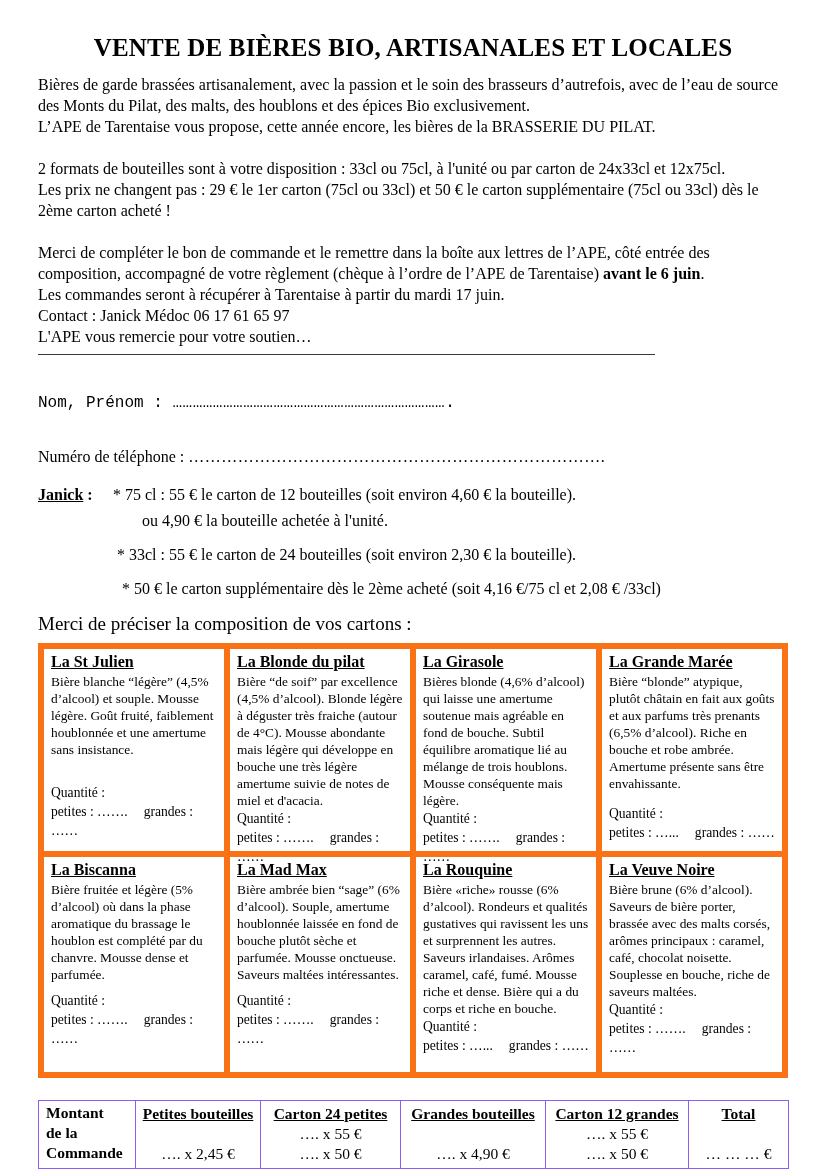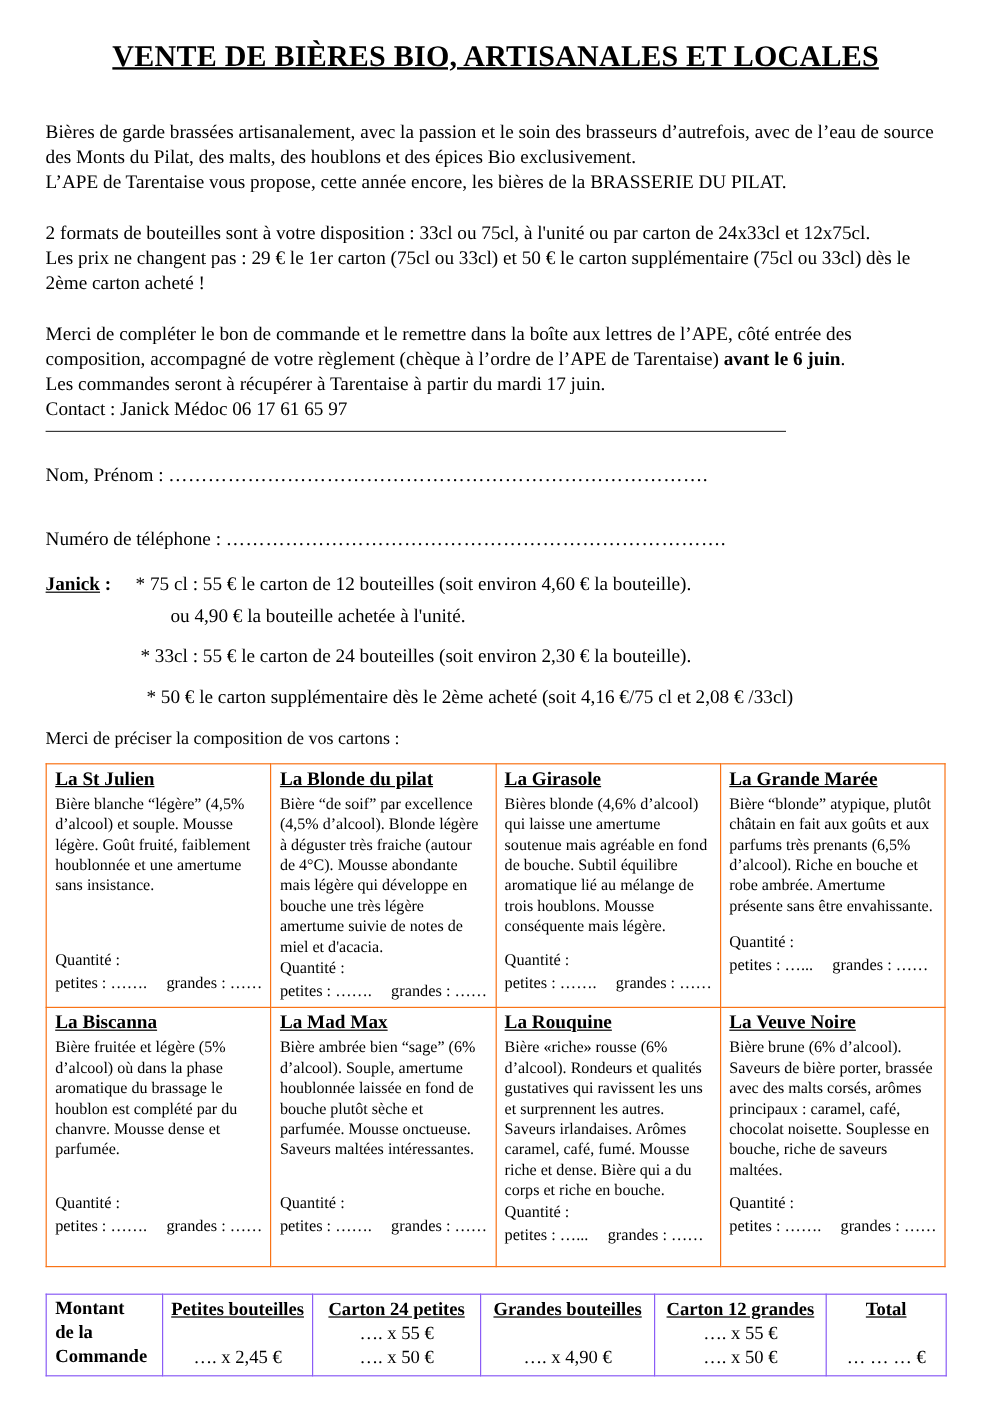--- a/index.html
+++ b/index.html
@@ -12,49 +12,49 @@
   }
   .page {
     width: 826px; height: 1169px;
     padding: 24px 38px 0 38px;
     overflow: hidden;
   }
 
   
   .title {
     font-size: 25px; font-weight: bold; text-align: center;
-    text-decoration: underline; text-decoration-thickness: 2px;
-    margin: 10px 0 38px 0; letter-spacing: 0.2px;
+    text-decoration-thickness: 2px;
+    margin: 10px 0 12px 0; letter-spacing: 0.2px;
   }
 
   
   .para { font-size: 16px; line-height: 21px; margin: 0 0 21px 0; }
   .block { display: block; }
 
   
   .sep { width: 617px; border-bottom: 1.4px solid #3a3a3a; height: 0; margin: 7px 0 0 0; }
 
   
   .form-line { font-size: 16px; line-height: 21px; white-space: nowrap; overflow: hidden; }
-  .form-line.first { margin-top: 26px; }
+  .form-line.first { margin-top: 38px; font-family: Liberation Mono, monospace; }
   .form-line.second { margin-top: 32px; font-family: Liberation Serif, serif; }
   .dots { letter-spacing: 0.5px; }
 
   
   .tarifs { margin-top: 17px; font-size: 16px; line-height: 21px; }
   .t-label { display: inline-block; width: 75px; font-weight: bold; }
   .t-label u { text-decoration: underline; }
   .t-sub  { padding-left: 104px; margin-top: 5px; }
   .t-b2   { padding-left: 79px;  margin-top: 13px; }
   .t-b3   { padding-left: 84px;  margin-top: 13px; }
-  .compose { font-size: 15px; line-height: 21px; margin: 14px 0 9px 0; }
+  .compose { font-size: 19px; line-height: 21px; margin: 14px 0 9px 0; }
 
   
   .beer-table { border-collapse: collapse; table-layout: fixed; width: 750px; }
-  .beer-table td { border: 1px solid #f97316; vertical-align: top; padding: 3px 6px 5px 7px; }
+  .beer-table td { border: 6px solid #f97316; vertical-align: top; padding: 3px 6px 5px 7px; }
   .r1 td { height: 203px; }
   .r2 td { height: 216px; }
   .cell { display: flex; flex-direction: column; }
   .r1 .cell { height: 194px; }
   .r2 .cell { height: 207px; }
   .beer-name { font-size: 16px; font-weight: bold; text-decoration: underline; line-height: 20px; margin-bottom: 1px; }
   .beer-desc { font-size: 13.4px; line-height: 17px; }
   .qty { font-size: 13.6px; line-height: 19px; margin-top: auto; }
   .r1 .qty { margin-bottom: 6px; }
   .r2 .qty { margin-bottom: 19px; }
@@ -82,20 +82,21 @@
 
   <p class="para">
     <span class="block">2 formats de bouteilles sont à votre disposition : 33cl ou 75cl, à l'unité ou par carton de 24x33cl et 12x75cl.</span>
     <span class="block">Les prix ne changent pas : 29 € le 1er carton (75cl ou 33cl) et 50 € le carton supplémentaire (75cl ou 33cl) dès le 2ème carton acheté !</span>
   </p>
 
   <p class="para" style="margin-bottom:0">
     <span class="block"><span>Merci de compléter le bon de commande et le remettre dans la boîte aux lettres de l’APE, côté entrée des composition, accompagné de votre règlement (chèque à l’ordre de l’APE de Tarentaise) </span><b>avant le 6 juin</b><span>.</span></span>
     <span class="block">Les commandes seront à récupérer à Tarentaise à partir du mardi 17 juin.</span>
     <span class="block">Contact : Janick Médoc 06 17 61 65 97</span>
+    <span class="block">L'APE vous remercie pour votre soutien…</span>
   </p>
 
   <div class="sep"></div>
 
   <div class="form-line first">
     <span>Nom, Prénom : </span><span class="dots">……………………………………………………………………….</span>
   </div>
 
   <div class="form-line second">
     <span>Numéro de téléphone : </span><span class="dots">………………………………………………………………….</span>

